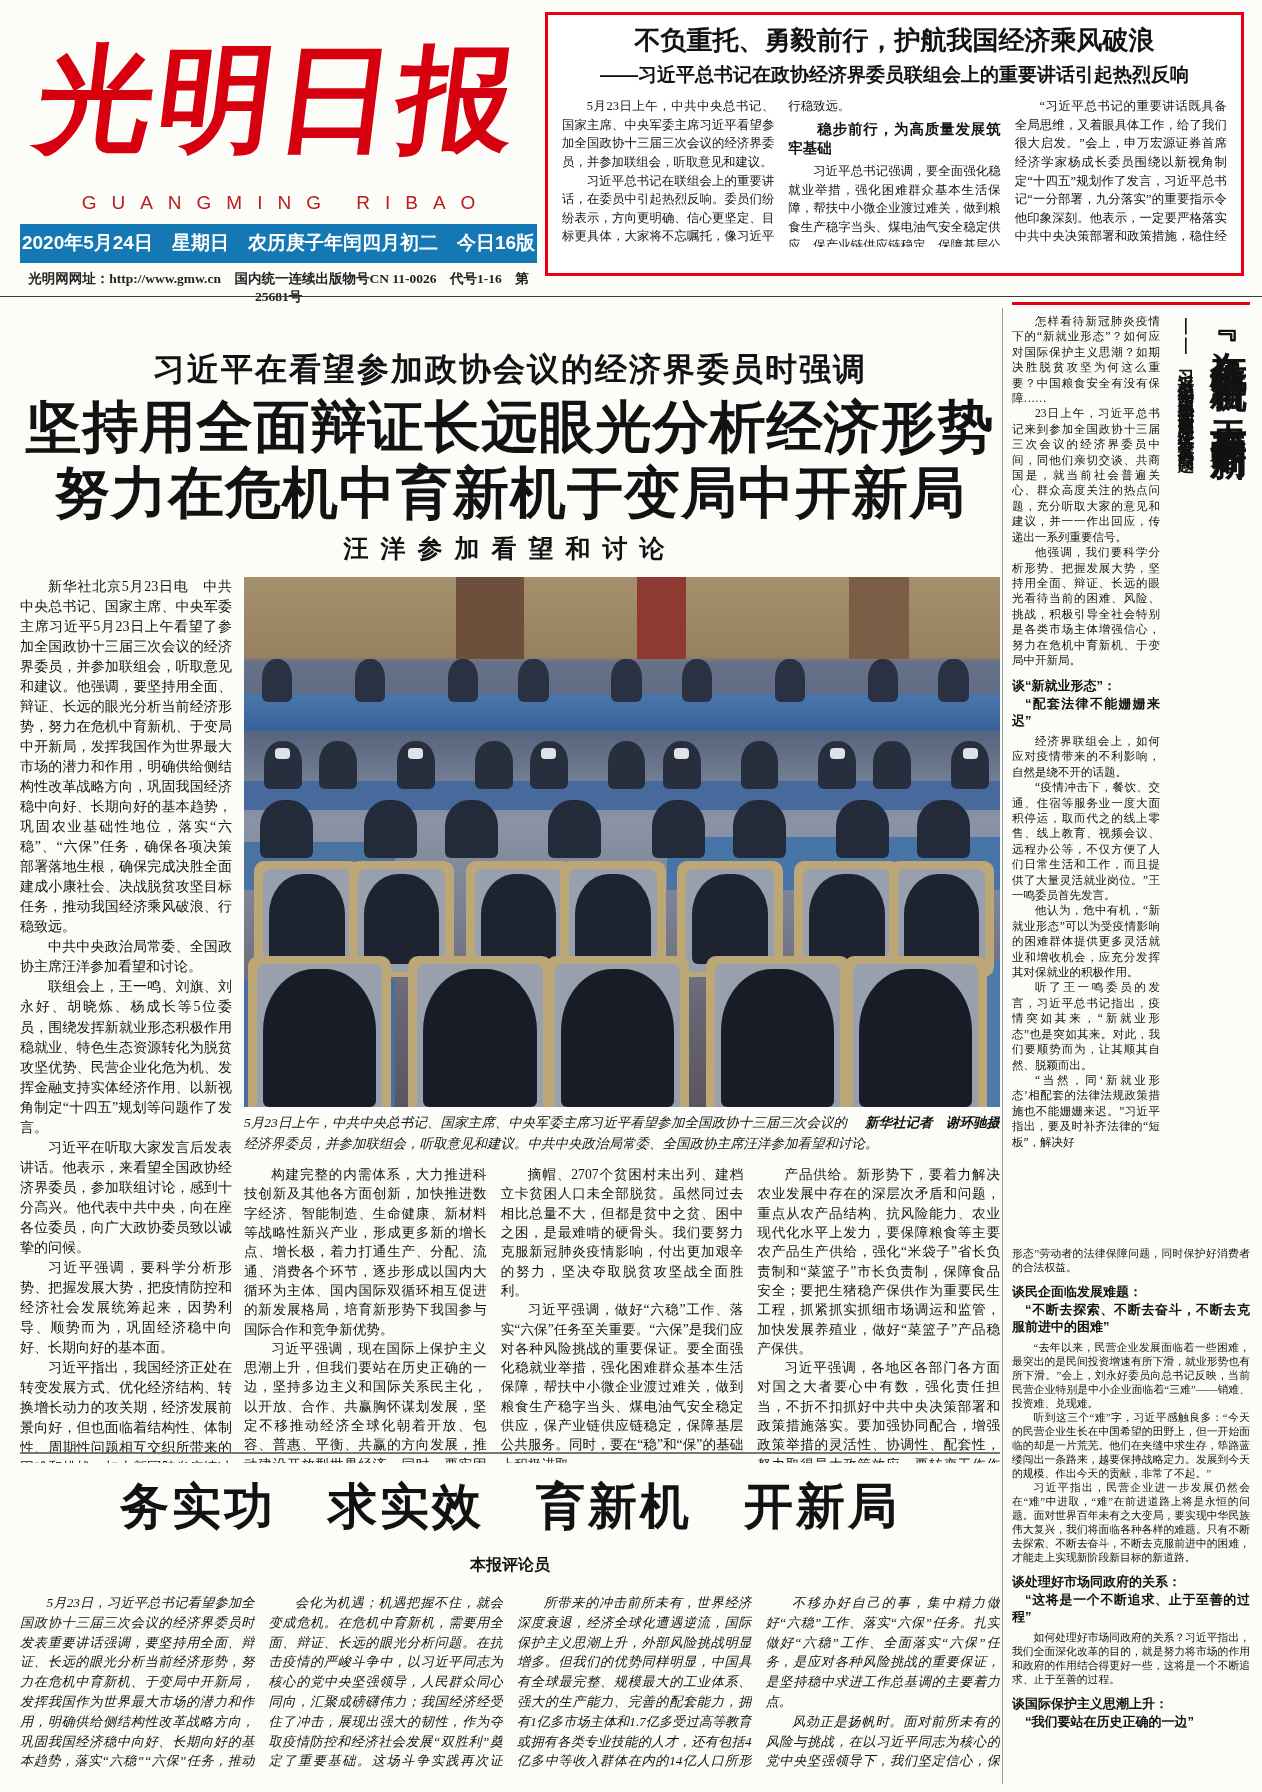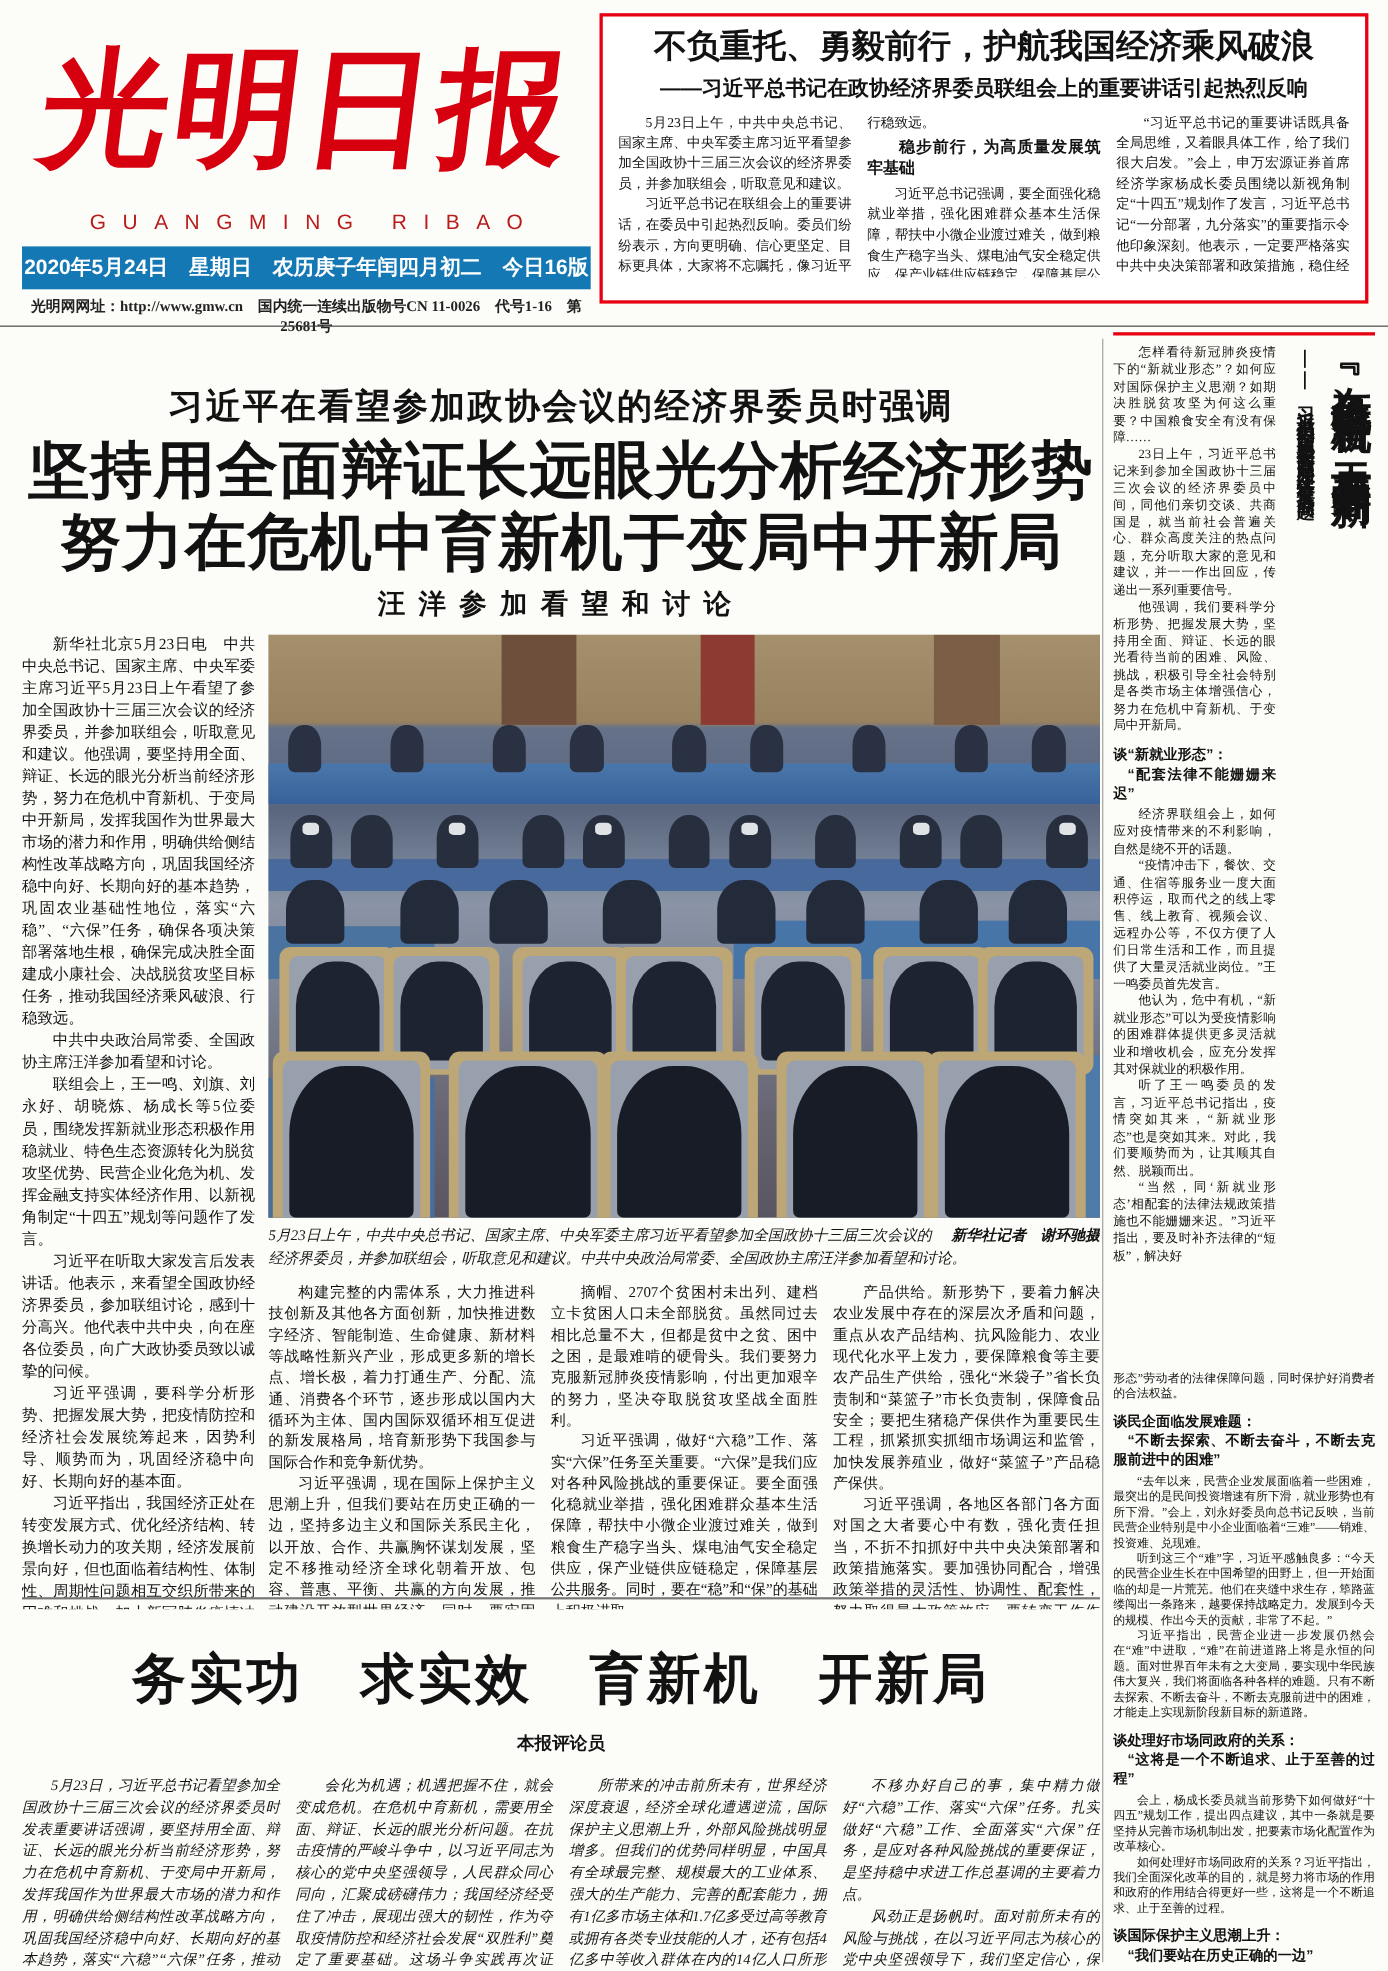--- a/index.html
+++ b/index.html
@@ -13,21 +13,21 @@
          line-height:1.6;text-align:center;letter-spacing:4px;transform:skewX(-7deg);}
   .brand-en{font-family:"Liberation Sans","DejaVu Sans",sans-serif;font-size:19px;letter-spacing:15px;
             text-align:center;color:#b91c1c;text-indent:15px;margin-top:0;}
   .date-bar{margin-top:10px;background:#1478b4;color:#fff;font-family:"Liberation Sans",sans-serif;
             font-weight:bold;font-size:19px;text-align:center;padding:6px 0 7px;}
   .info-line{margin-top:7px;font-size:13.5px;text-align:center;font-weight:bold;color:#222;}
 
   
   .top-box{position:absolute;left:545px;top:12px;width:699px;height:264px;border:3px solid #e60012;
            box-sizing:border-box;padding:10px 14px 6px;background:#fff;}
-  .tb-head{font-family:"Liberation Sans",sans-serif;font-weight:900;font-size:30px;text-align:center;line-height:1.2;}
+  .tb-head{font-family:"Liberation Sans",sans-serif;font-weight:900;font-size:26px;text-align:center;line-height:1.2;}
   .tb-sub{font-family:"Liberation Sans",sans-serif;font-weight:bold;font-size:19px;text-align:center;margin-top:6px;}
   .tb-cols{display:flex;gap:14px;margin-top:9px;height:150px;overflow:hidden;}
   .tb-col{flex:1;font-size:12.4px;line-height:1.5;text-align:justify;overflow:hidden;}
   .tb-col p{margin:0;text-indent:2em;}
   .tb-col p.tb-heading{font-family:"Liberation Sans",sans-serif;font-weight:bold;font-size:14.5px;
                        line-height:1.35;margin:4px 0 3px;}
   .tb-col p.no-indent{text-indent:0;}
 
   .rule-top{position:absolute;left:0;top:296px;width:1262px;height:1px;background:#3a3a3a;}
   .divider-v{position:absolute;left:1002px;top:308px;width:1px;height:1476px;background:#9a9a9a;}
@@ -65,21 +65,21 @@
   .v-title{font-family:"Liberation Sans",sans-serif;font-weight:900;font-size:37px;line-height:1.2;
            letter-spacing:4px;margin-left:9px;}
   .v-sub{font-family:"Liberation Sans",sans-serif;font-weight:bold;font-size:16.5px;letter-spacing:3px;line-height:1.3;}
   .rc-rest{margin-top:6px;font-size:10.8px;line-height:1.3;text-align:justify;height:540px;overflow:hidden;}
   .rc-rest p{margin:0;text-indent:2em;}
   .rc-rest p.no-indent{text-indent:0;}
 
   
   .editorial{position:absolute;left:20px;top:1452px;width:980px;border-top:2px solid #777;}
   .ed-head{font-family:"Liberation Serif",serif;font-weight:bold;font-size:49px;text-align:center;
-           letter-spacing:3px;margin-top:40px;}
+           letter-spacing:3px;margin-top:20px;}
   .ed-by{font-size:16px;font-weight:bold;text-align:center;margin-top:15px;}
   .ed-cols{display:flex;gap:14px;margin-top:17px;height:176px;overflow:hidden;}
   .ed-col{flex:1;font-style:italic;font-size:13.2px;line-height:1.5;text-align:justify;overflow:hidden;}
   .ed-col p{margin:0;text-indent:2em;}
 </style>
 </head>
 <body>
 
 <div class="page">
 
@@ -267,21 +267,20 @@
       <p class="sec-label">谈民企面临发展难题：</p>
       <p class="sec-quote">“不断去探索、不断去奋斗，不断去克服前进中的困难”</p>
       <div>
           <p>“去年以来，民营企业发展面临着一些困难，最突出的是民间投资增速有所下滑，就业形势也有所下滑。”会上，刘永好委员向总书记反映，当前民营企业特别是中小企业面临着“三难”——销难、投资难、兑现难。</p>
           <p>听到这三个“难”字，习近平感触良多：“今天的民营企业生长在中国希望的田野上，但一开始面临的却是一片荒芜。他们在夹缝中求生存，筚路蓝缕闯出一条路来，越要保持战略定力。发展到今天的规模、作出今天的贡献，非常了不起。”</p>
           <p>习近平指出，民营企业进一步发展仍然会在“难”中进取，“难”在前进道路上将是永恒的问题。面对世界百年未有之大变局，要实现中华民族伟大复兴，我们将面临各种各样的难题。只有不断去探索、不断去奋斗，不断去克服前进中的困难，才能走上实现新阶段新目标的新道路。</p>
         </div>
       <p class="sec-label">谈处理好市场同政府的关系：</p>
       <p class="sec-quote">“这将是一个不断追求、止于至善的过程”</p>
       <div>
-          <p>会上，杨成长委员就当前形势下如何做好“十四五”规划工作，提出四点建议，其中一条就是要坚持从完善市场机制出发，把要素市场化配置作为改革核心。</p>
           <p>如何处理好市场同政府的关系？习近平指出，我们全面深化改革的目的，就是努力将市场的作用和政府的作用结合得更好一些，这将是一个不断追求、止于至善的过程。</p>
         </div>
       <p class="sec-label">谈国际保护主义思潮上升：</p>
       <p class="sec-quote">“我们要站在历史正确的一边”</p>
 
     </div>
   </div>
 
   <div class="editorial">
     <div class="ed-head">务实功　求实效　育新机　开新局</div>

